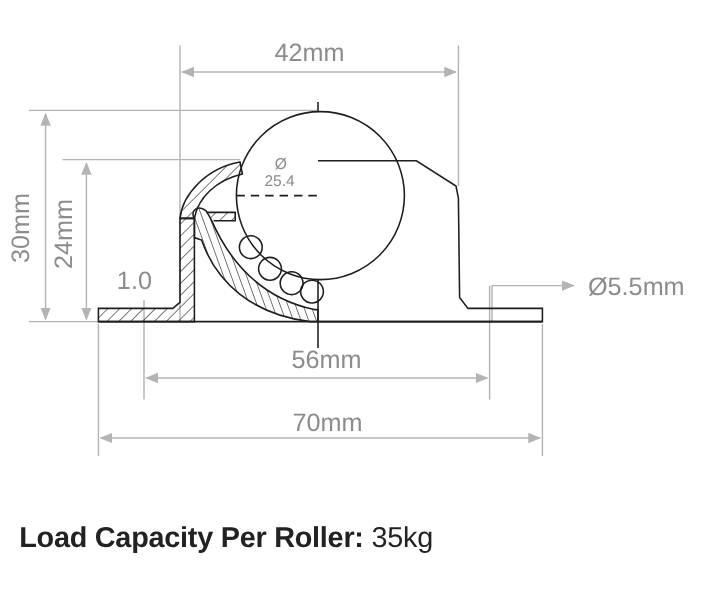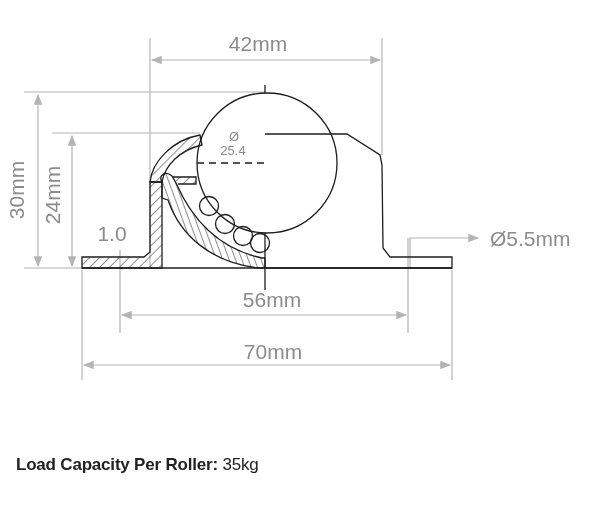--- a/index.html
+++ b/index.html
@@ -1,19 +1,19 @@
 <!DOCTYPE html>
 <html><head>
 <meta charset="utf-8">
 <style>
   html, body { margin: 0; padding: 0; background: #ffffff; }
   body { width: 600px; height: 513px; position: relative; overflow: hidden; font-family: "Liberation Sans", sans-serif; }
   #drawing { position: absolute; left: 0; top: 0; }
   .dimtext { font-family: "Liberation Sans", sans-serif; fill: #8c8c8c; }
-  .caption { position: absolute; left: 16px; top: 455px; font-size: 17px; color: #222222; letter-spacing: -0.2px; text-align: right; }
+  .caption { position: absolute; left: 16px; top: 435px; font-size: 24px; color: #222222; letter-spacing: -0.2px; text-align: right; }
   .caption b { font-weight: bold; }
 </style>
 </head>
 <body>
 
 <svg id="drawing" width="600" height="513" viewBox="0 0 600 513" xmlns="http://www.w3.org/2000/svg">
   <defs>
     <marker id="arr" viewBox="0 0 10 10" refX="9" refY="5" markerWidth="9" markerHeight="9" orient="auto-start-reverse">
       <path d="M0,1 L10,5 L0,9 Z" fill="#b4b4b4"></path>
     </marker>

